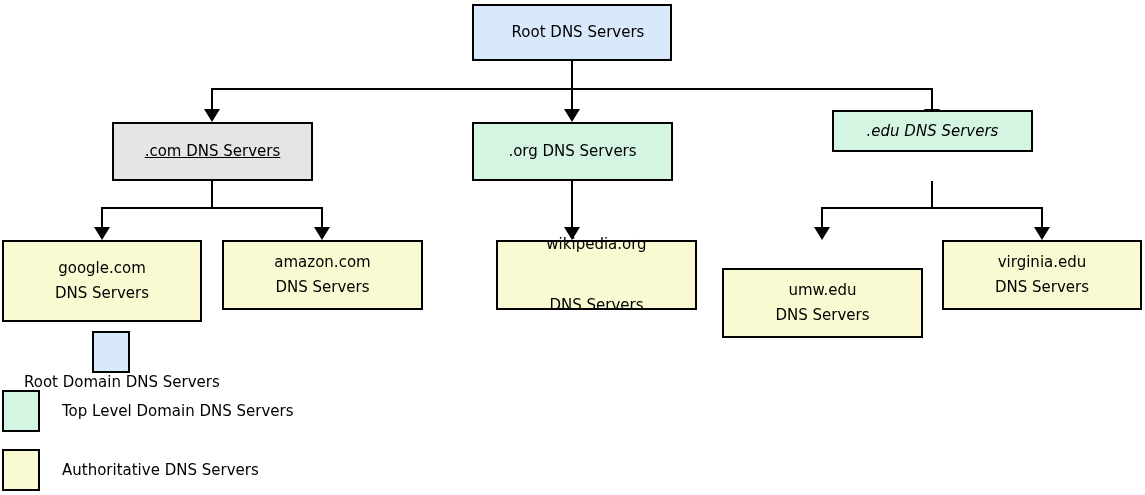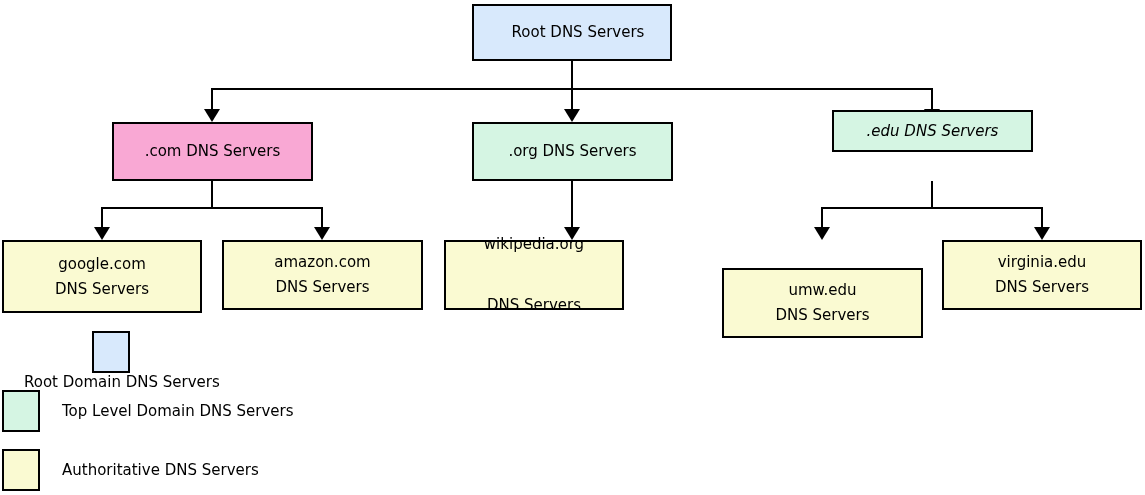--- a/index.html
+++ b/index.html
@@ -26,23 +26,23 @@
     justify-content: center;
     text-align: center;
     font-size: 15px;
     color: #000000;
     line-height: 25px;
   }
   #node-root      { left: 472px; top: 4px;   width: 200px; height: 57px; }
   #node-com       { left: 112px; top: 122px; width: 201px; height: 59px; }
   #node-org       { left: 472px; top: 122px; width: 201px; height: 59px; }
   #node-edu       { left: 832px; top: 110px; width: 201px; height: 42px; font-style: italic; }
-  #node-google    { left: 2px;   top: 240px; width: 200px; height: 73px; }
+  #node-google    { left: 2px;   top: 240px; width: 200px; height: 82px; }
   #node-amazon    { left: 222px; top: 240px; width: 201px; height: 70px; }
-  #node-wikipedia { left: 444px; top: 240px; width: 180px; height: 70px; gap: 36px; }
+  #node-wikipedia { left: 496px; top: 240px; width: 201px; height: 70px; gap: 36px; }
   #node-umw       { left: 722px; top: 240px; width: 201px; height: 70px; margin-top: 28px; }
   #node-virginia  { left: 942px; top: 240px; width: 200px; height: 70px; }
 
   
   .line {
     position: absolute;
     background: #000000;
   }
   .arrow-down {
     position: absolute;
@@ -131,21 +131,21 @@
   <div class="line" id="ln-edu-bar"></div>
   <div class="line" id="ln-edu-d-umw"></div>
   <div class="line" id="ln-edu-d-vir"></div>
   <div class="arrow-down" id="ar-umw"></div>
   <div class="arrow-down" id="ar-virginia"></div>
 
   <div class="node" id="node-root" style="background: rgb(216, 233, 252); padding-left: 12px;">
     <span>Root DNS Servers</span>
   </div>
 
-  <div class="node" id="node-com" style="background: #f9a8d4;">
+  <div class="node" id="node-com" style="background: #e5e5e5; text-decoration: underline;">
     <span>.com DNS Servers</span>
   </div>
   <div class="node" id="node-org" style="background: rgb(213, 245, 227); justify-content: center;">
     <span>.org DNS Servers</span>
   </div>
   <div class="node" id="node-edu" style="background: rgb(213, 245, 227);">
     <span>.edu DNS Servers</span>
   </div>
 
   <div class="node" id="node-google" style="background: rgb(250, 250, 210);">

